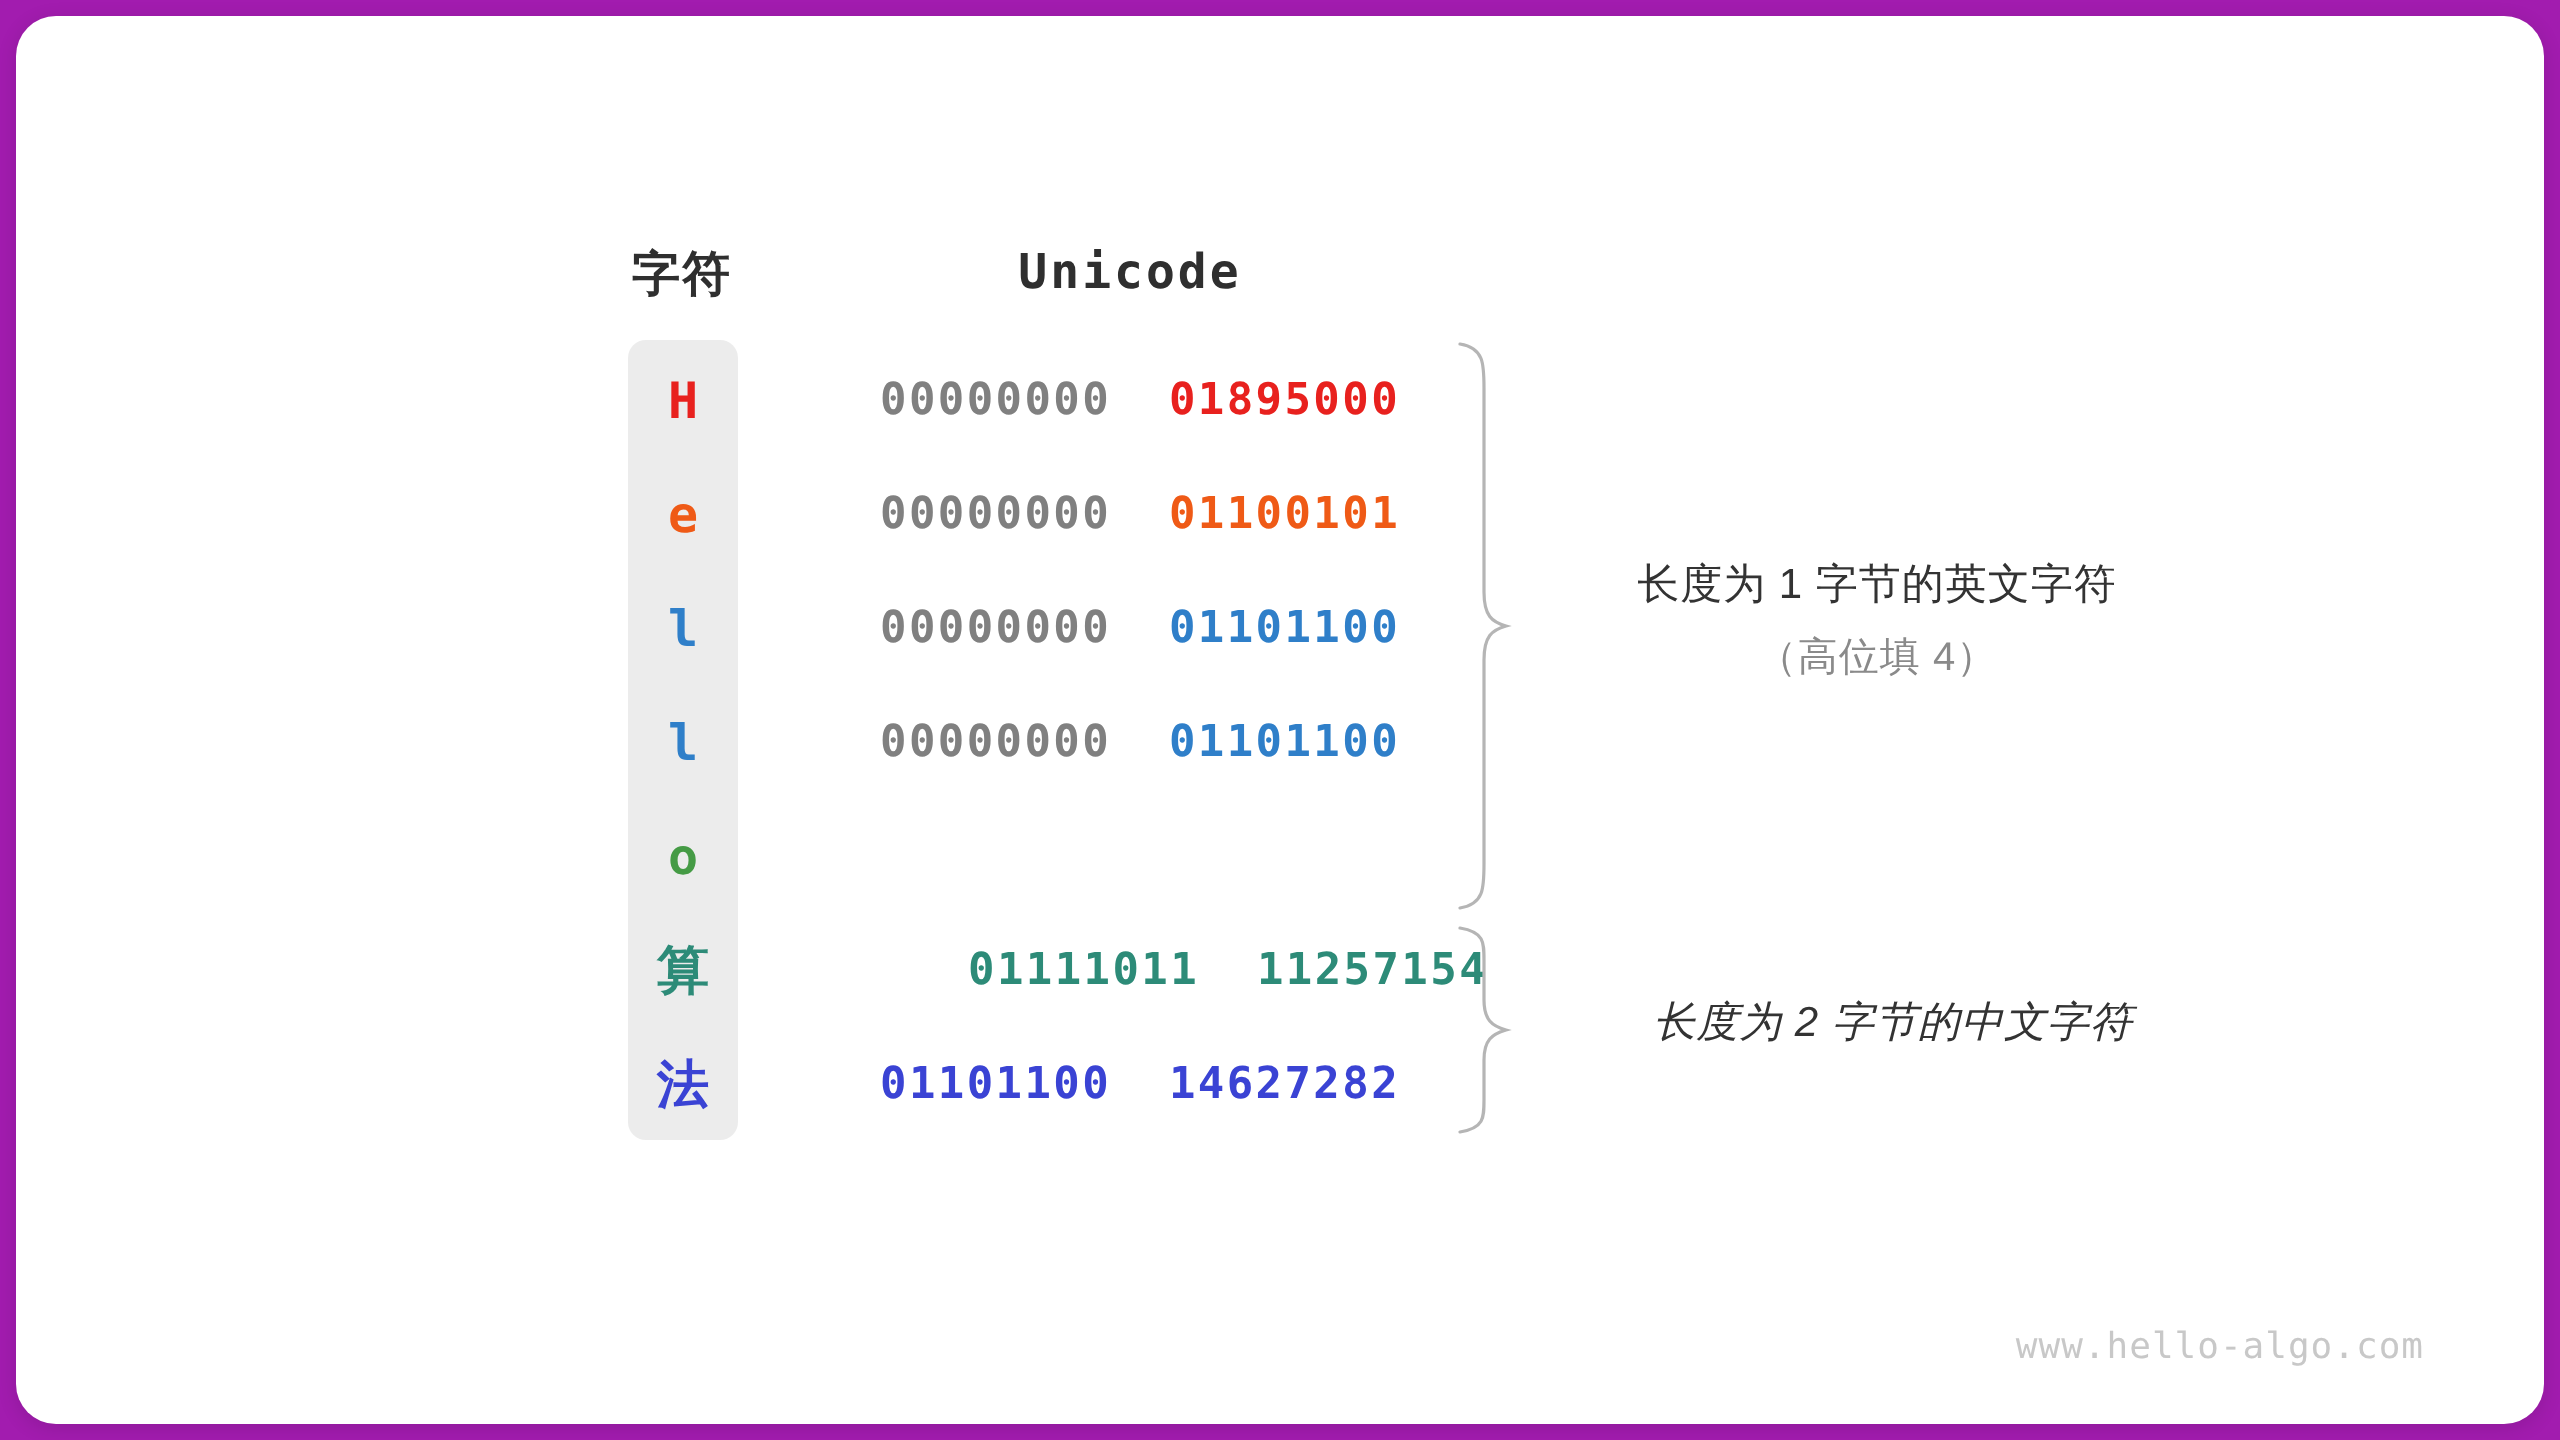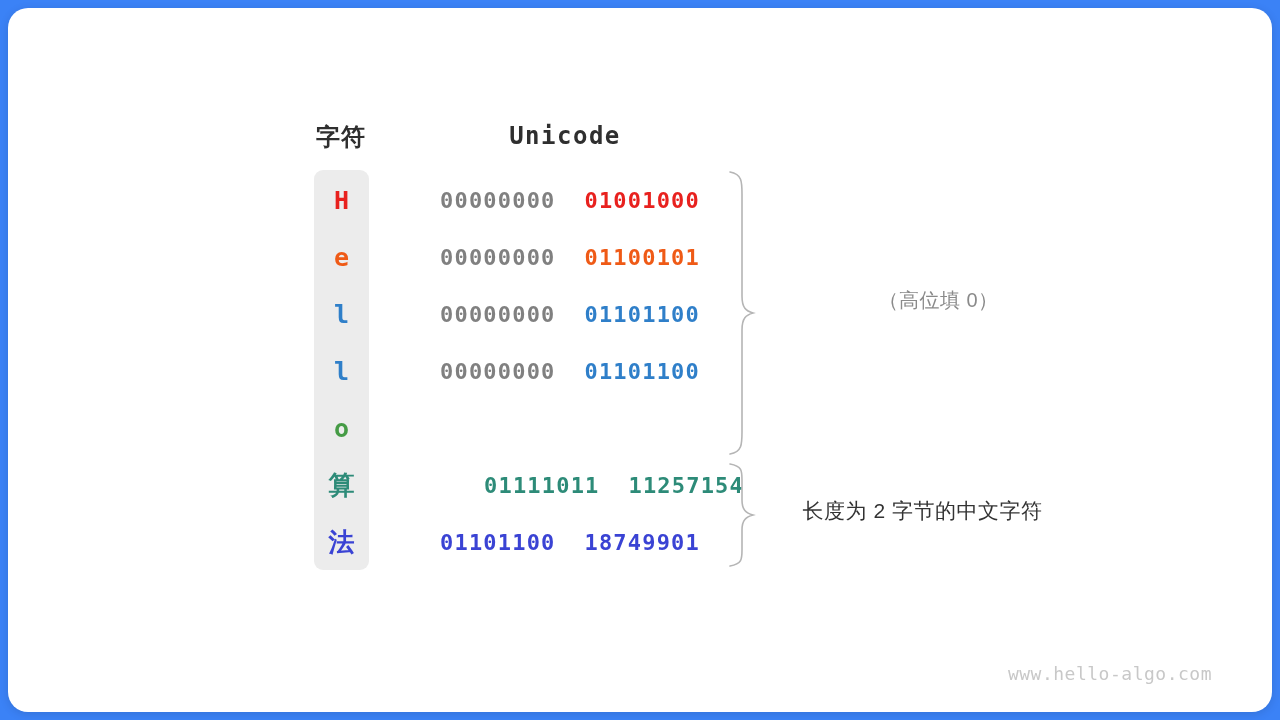--- a/index.html
+++ b/index.html
@@ -10,21 +10,21 @@
     height: 720px;
     overflow: hidden;
     background: #ffffff;
     font-family: "Liberation Sans", "DejaVu Sans", sans-serif;
   }
 
   #stage {
     position: relative;
     width: 1280px;
     height: 720px;
-    background: #3b82f6;
+    background: #a21caf;
   }
 
   
   #card {
     position: absolute;
     left: 8px;
     top: 8px;
     width: 1264px;
     height: 704px;
     background: #ffffff;
@@ -145,21 +145,21 @@
   <div id="card">
 
     <div class="col-header" id="header-char">字符</div>
     <div class="col-header" id="header-unicode">Unicode</div>
 
     <div id="char-column"></div>
 
     <div id="rows-host">
         <div class="row" style="top: 164px;">
           <div class="glyph" style="color: rgb(232, 33, 30);">H</div>
-          <div class="bits"><span style="color: rgb(128, 128, 128);">00000000</span>  <span style="color: rgb(232, 33, 30);">01001000</span></div>
+          <div class="bits"><span style="color: rgb(128, 128, 128);">00000000</span>  <span style="color: rgb(232, 33, 30);">01895000</span></div>
         </div>
         <div class="row" style="top: 221px;">
           <div class="glyph" style="color: rgb(239, 90, 22);">e</div>
           <div class="bits"><span style="color: rgb(128, 128, 128);">00000000</span>  <span style="color: rgb(239, 90, 22);">01100101</span></div>
         </div>
         <div class="row" style="top: 278px;">
           <div class="glyph" style="color: rgb(47, 127, 201);">l</div>
           <div class="bits"><span style="color: rgb(128, 128, 128);">00000000</span>  <span style="color: rgb(47, 127, 201);">01101100</span></div>
         </div>
         <div class="row" style="top: 335px;">
@@ -168,38 +168,39 @@
         </div>
         <div class="row" style="top: 392px;">
           <div class="glyph" style="color: rgb(69, 155, 69);">o</div>
         </div>
         <div class="row" style="top: 449px;">
           <div class="glyph cjk" style="color: rgb(45, 139, 120);">算</div>
           <div class="bits"><span style="color: rgb(45, 139, 120); margin-left: 44px;">01111011</span>  <span style="color: rgb(45, 139, 120);">11257154</span></div>
         </div>
         <div class="row" style="top: 506px;">
           <div class="glyph cjk" style="color: rgb(58, 67, 212);">法</div>
-          <div class="bits"><span style="color: rgb(58, 67, 212);">01101100</span>  <span style="color: rgb(58, 67, 212);">18749901</span></div>
+          <div class="bits"><span style="color: rgb(58, 67, 212);">01101100</span>  <span style="color: rgb(58, 67, 212);">14627282</span></div>
         </div>
       </div>
 
     <svg class="brace" id="brace-english" style="left:718px; top:160px;" width="30" height="290" viewBox="0 0 30 290">
       <path d="M4 4 C 16 6, 16 14, 16 26 L 16 128 C 16 140, 20 143, 27 145
                C 20 147, 16 150, 16 162 L 16 264 C 16 276, 16 284, 4 286" fill="none" stroke="#b5b5b5" stroke-width="1.6" stroke-linecap="round"></path>
     </svg>
 
     <svg class="brace" id="brace-chinese" style="left:718px; top:452px;" width="30" height="110" viewBox="0 0 30 110">
       <path d="M4 4 C 16 6, 16 11, 16 20 L 16 40 C 16 50, 20 53, 27 55
                C 20 57, 16 60, 16 70 L 16 90 C 16 99, 16 104, 4 106" fill="none" stroke="#b5b5b5" stroke-width="1.6" stroke-linecap="round"></path>
     </svg>
 
     <div class="annotation" id="annotation-english" style="left:768px; top:270px; width:325px;">
-      <span class="line2">（高位填 0）</span>
+      <span class="line1">长度为 1 字节的英文字符</span>
+      <span class="line2">（高位填 4）</span>
     </div>
 
-    <div class="annotation" id="annotation-chinese" style="left:752px; top:489px; width:325px;">
+    <div class="annotation" id="annotation-chinese" style="left:776px; top:489px; width:325px;font-style:italic;">
       <span class="line1">长度为 2 字节的中文字符</span>
     </div>
 
     <div id="watermark">www.hello-algo.com</div>
 
   </div>
 </div>
 
 </body></html>

